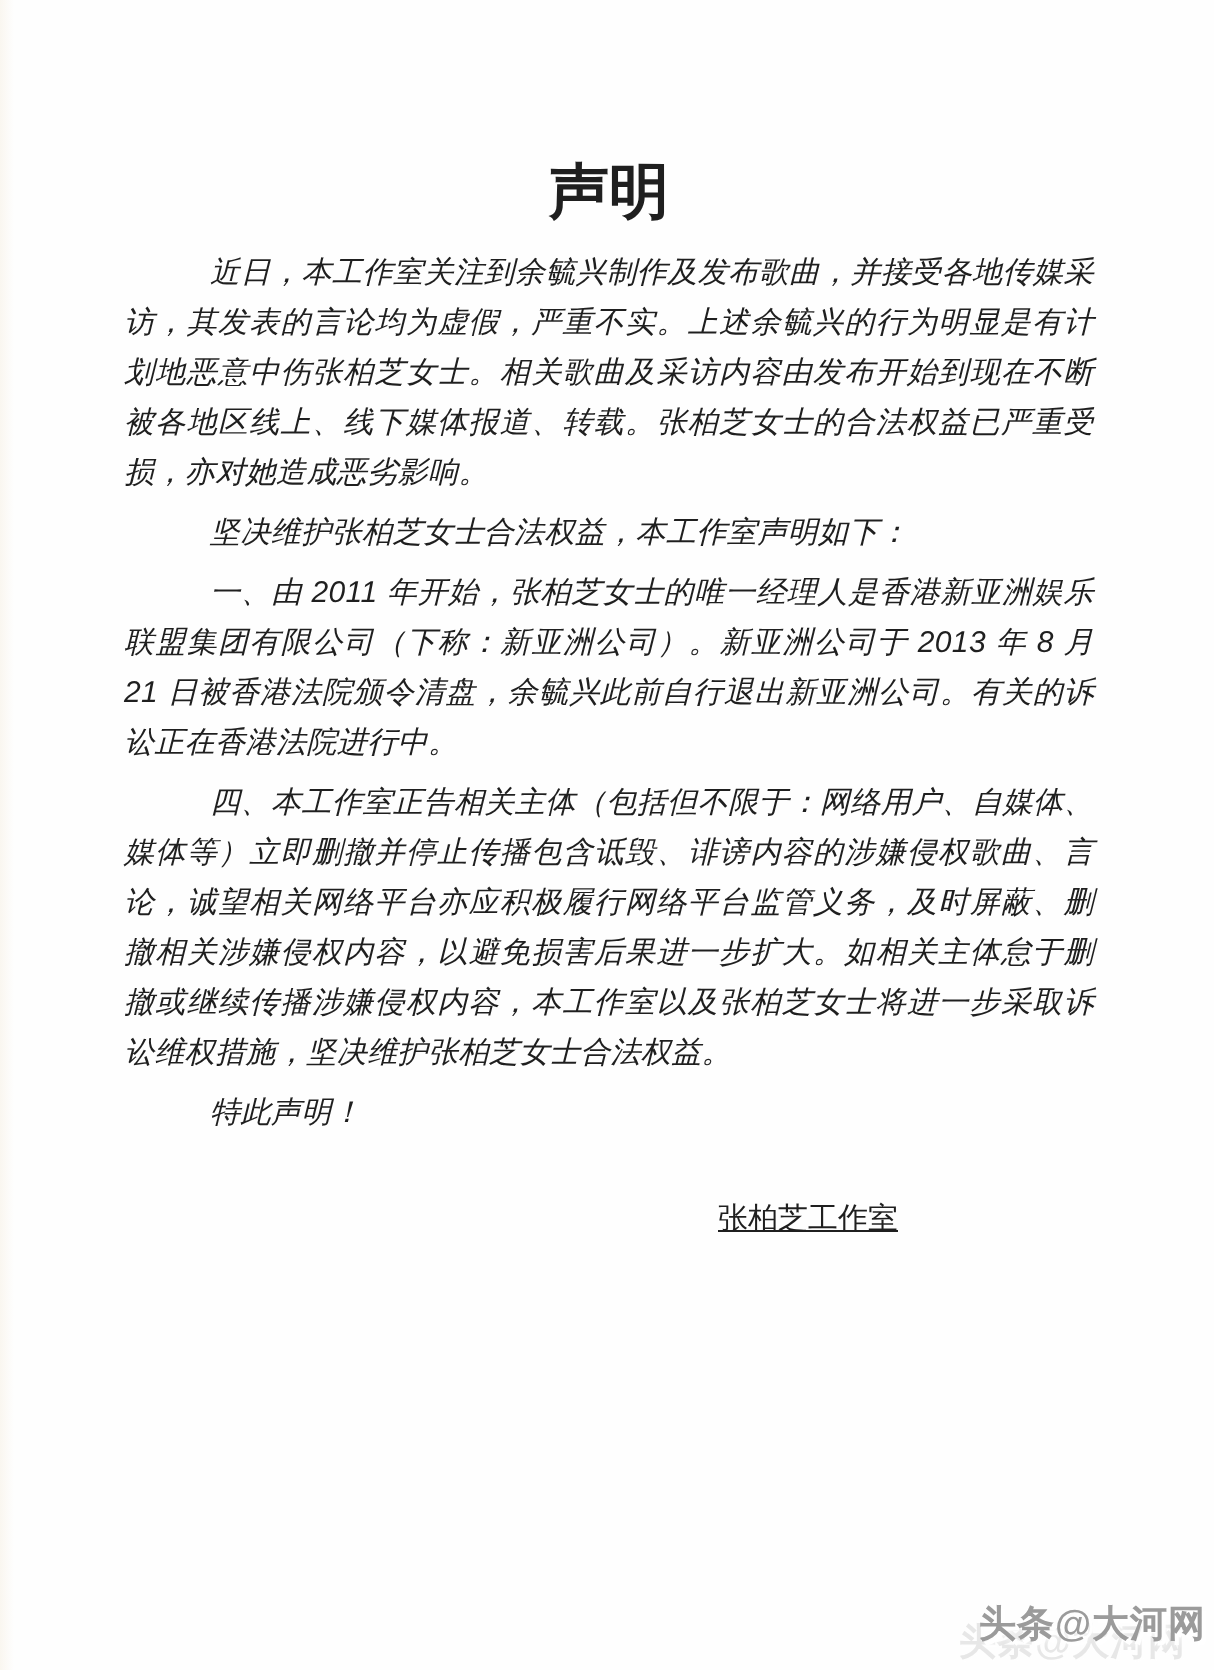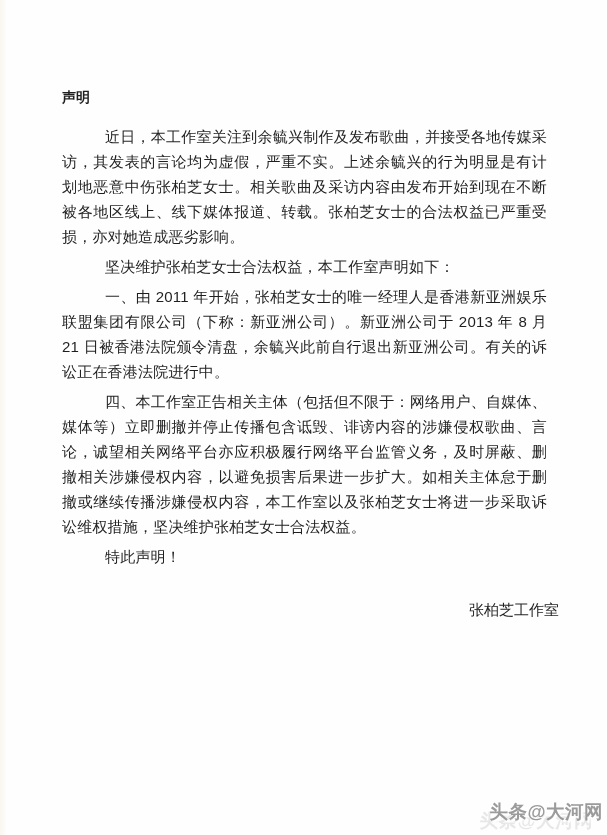--- a/index.html
+++ b/index.html
@@ -26,44 +26,47 @@
     left: 0; top: 0;
     width: 7px; height: 100%;
     background: linear-gradient(to right, rgba(246,240,228,0.55), rgba(246,240,228,0));
     pointer-events: none;
   }
   .content {
     position: relative;
     padding: 84px 60px 0 62px;
   }
   .doc-title {
-    font-size: 14px;
+    font-size: 30px;
     line-height: 26px;
     font-weight: 700;
+    text-align: center;
     margin: 0 0 14px 0;
   }
   .para {
     font-size: 15px;
     line-height: 25px;
     letter-spacing: 0.2px;
     text-align: justify;
     text-indent: 43px;
     margin: 0 0 5px 0;
     font-weight: 500;
+    font-style: italic;
   }
   .sig-wrap {
     margin-top: 28px;
   }
   .sig-line, .date-line {
     width: 200px;
     margin: 0 0 0 297px;
-    text-align: right;
+    text-align: left;
     font-size: 15px;
     line-height: 25px;
     font-weight: 500;
+    text-decoration: underline;
   }
   .date-line {
     margin-top: 7px;
   }
   .watermark {
     position: absolute;
     top: 799px;
     right: 4px;
     font-size: 18.5px;
     font-weight: 700;

